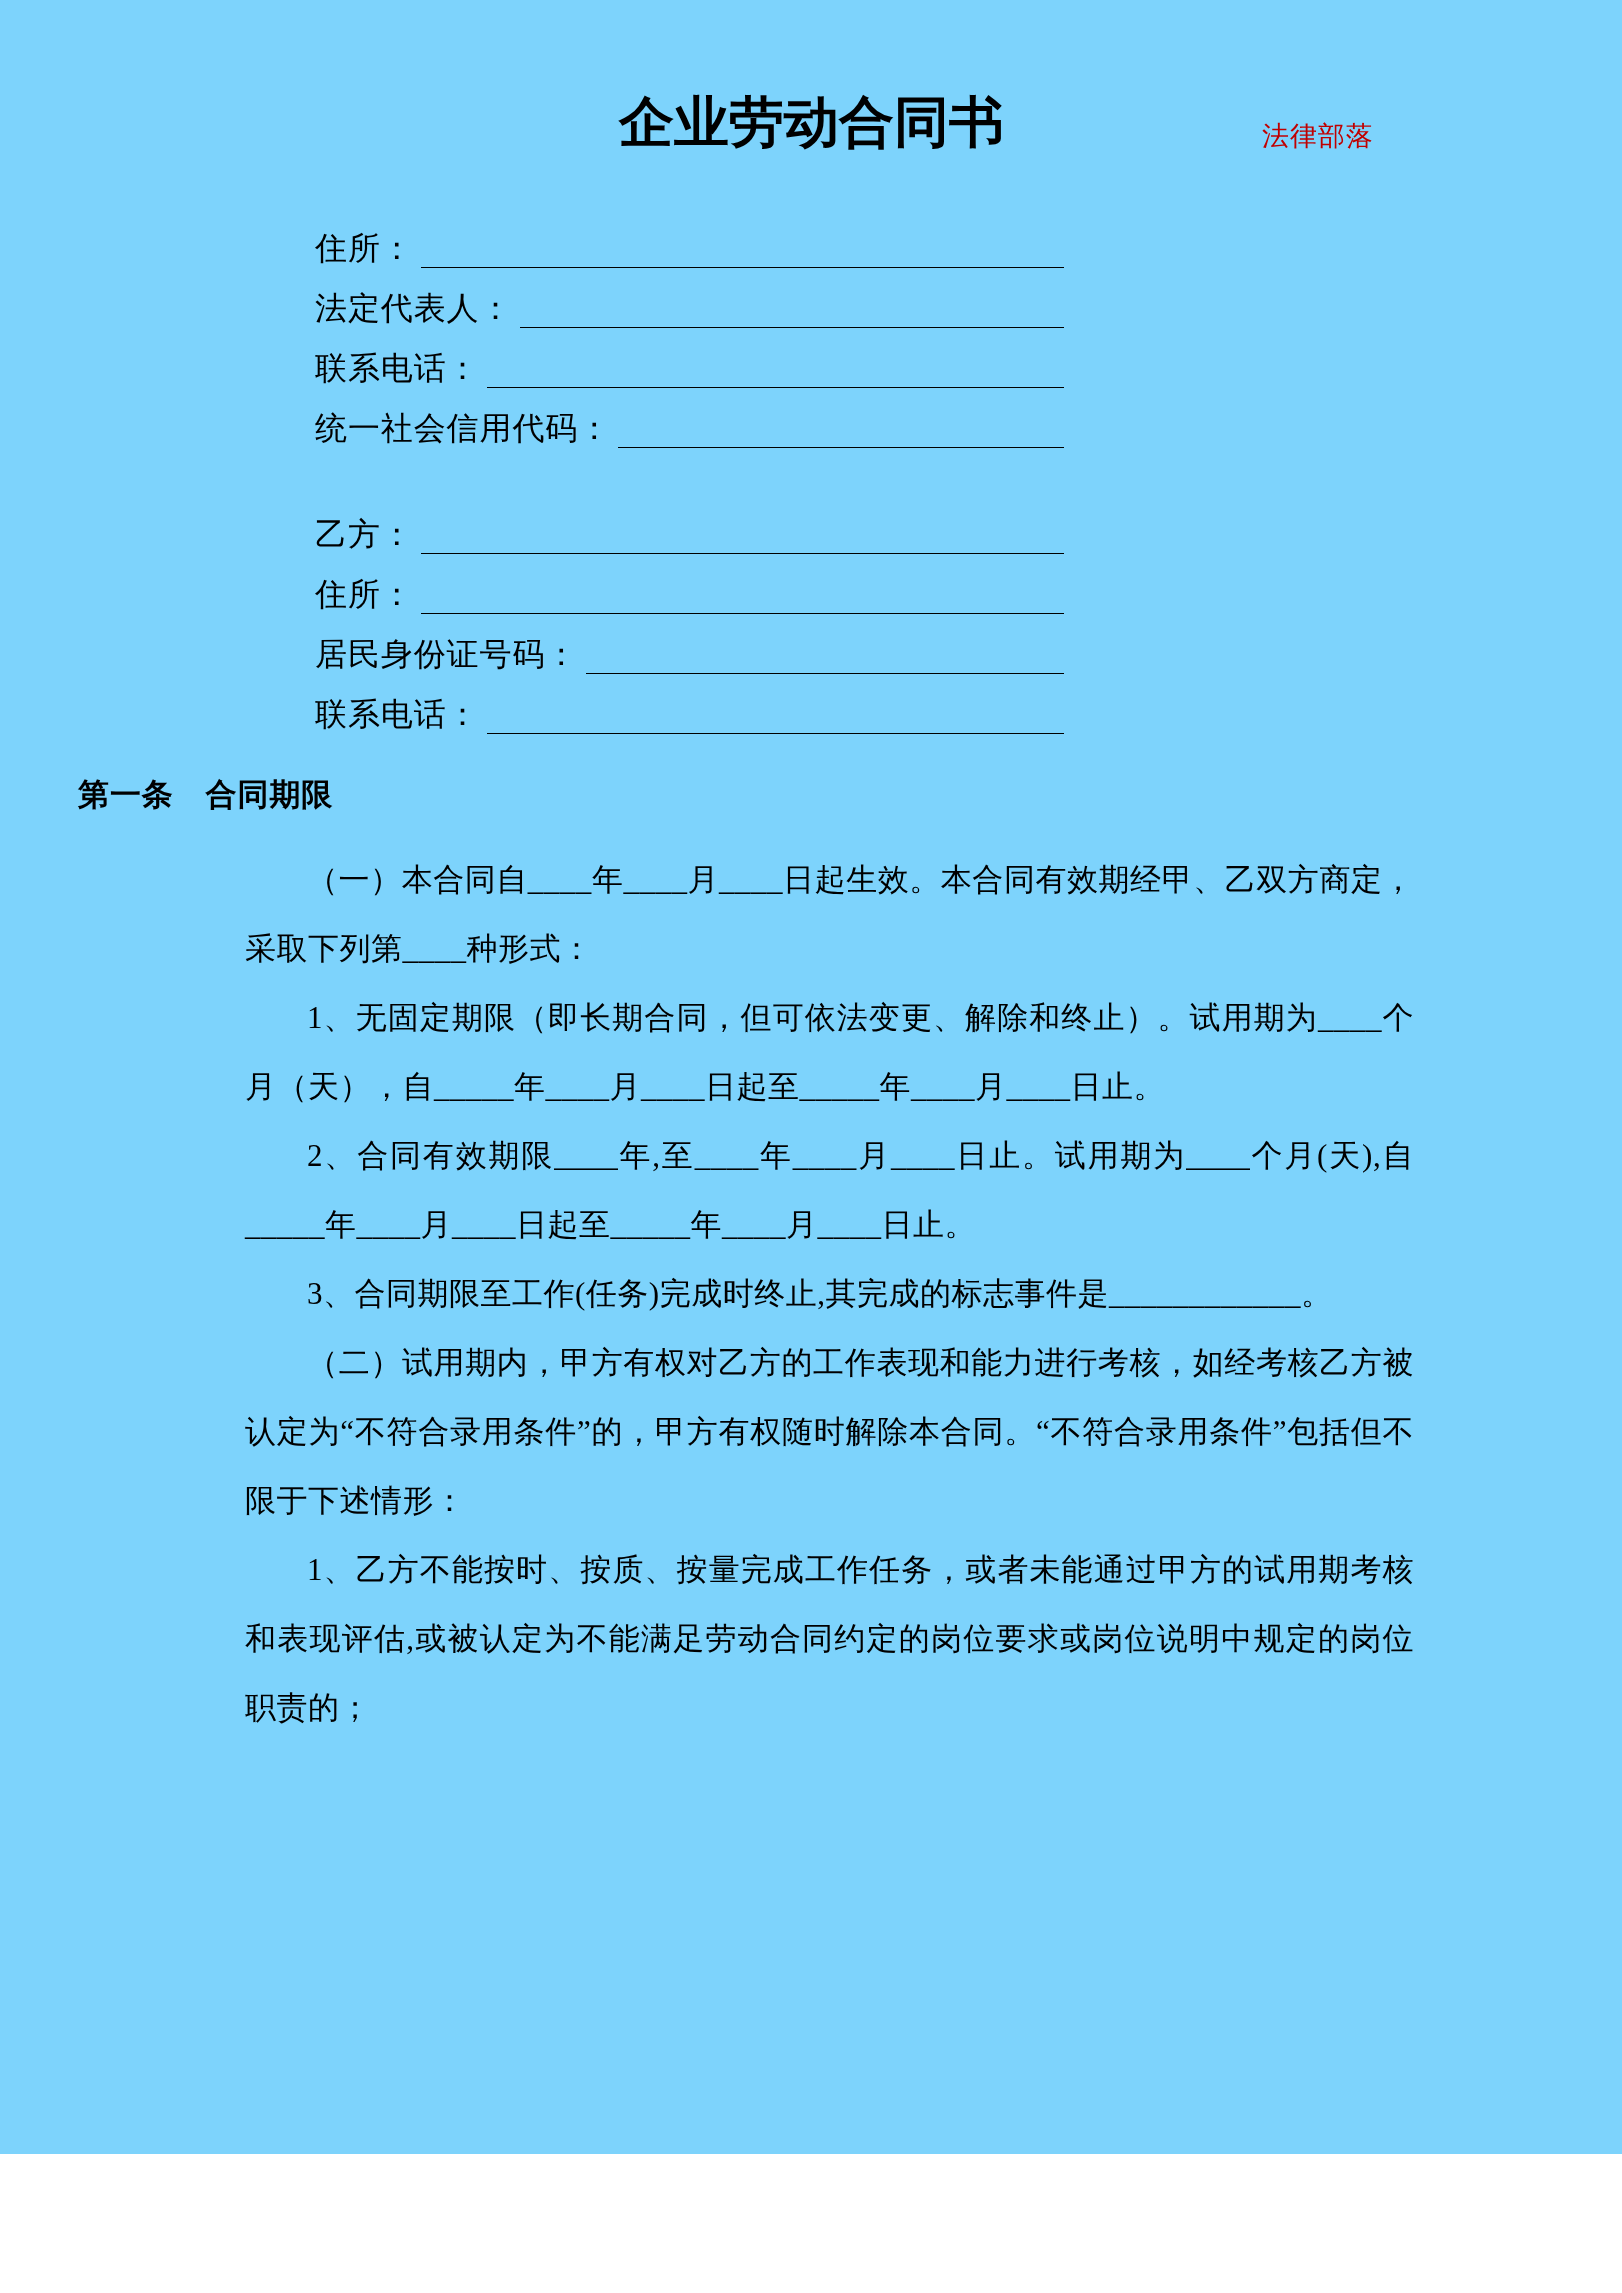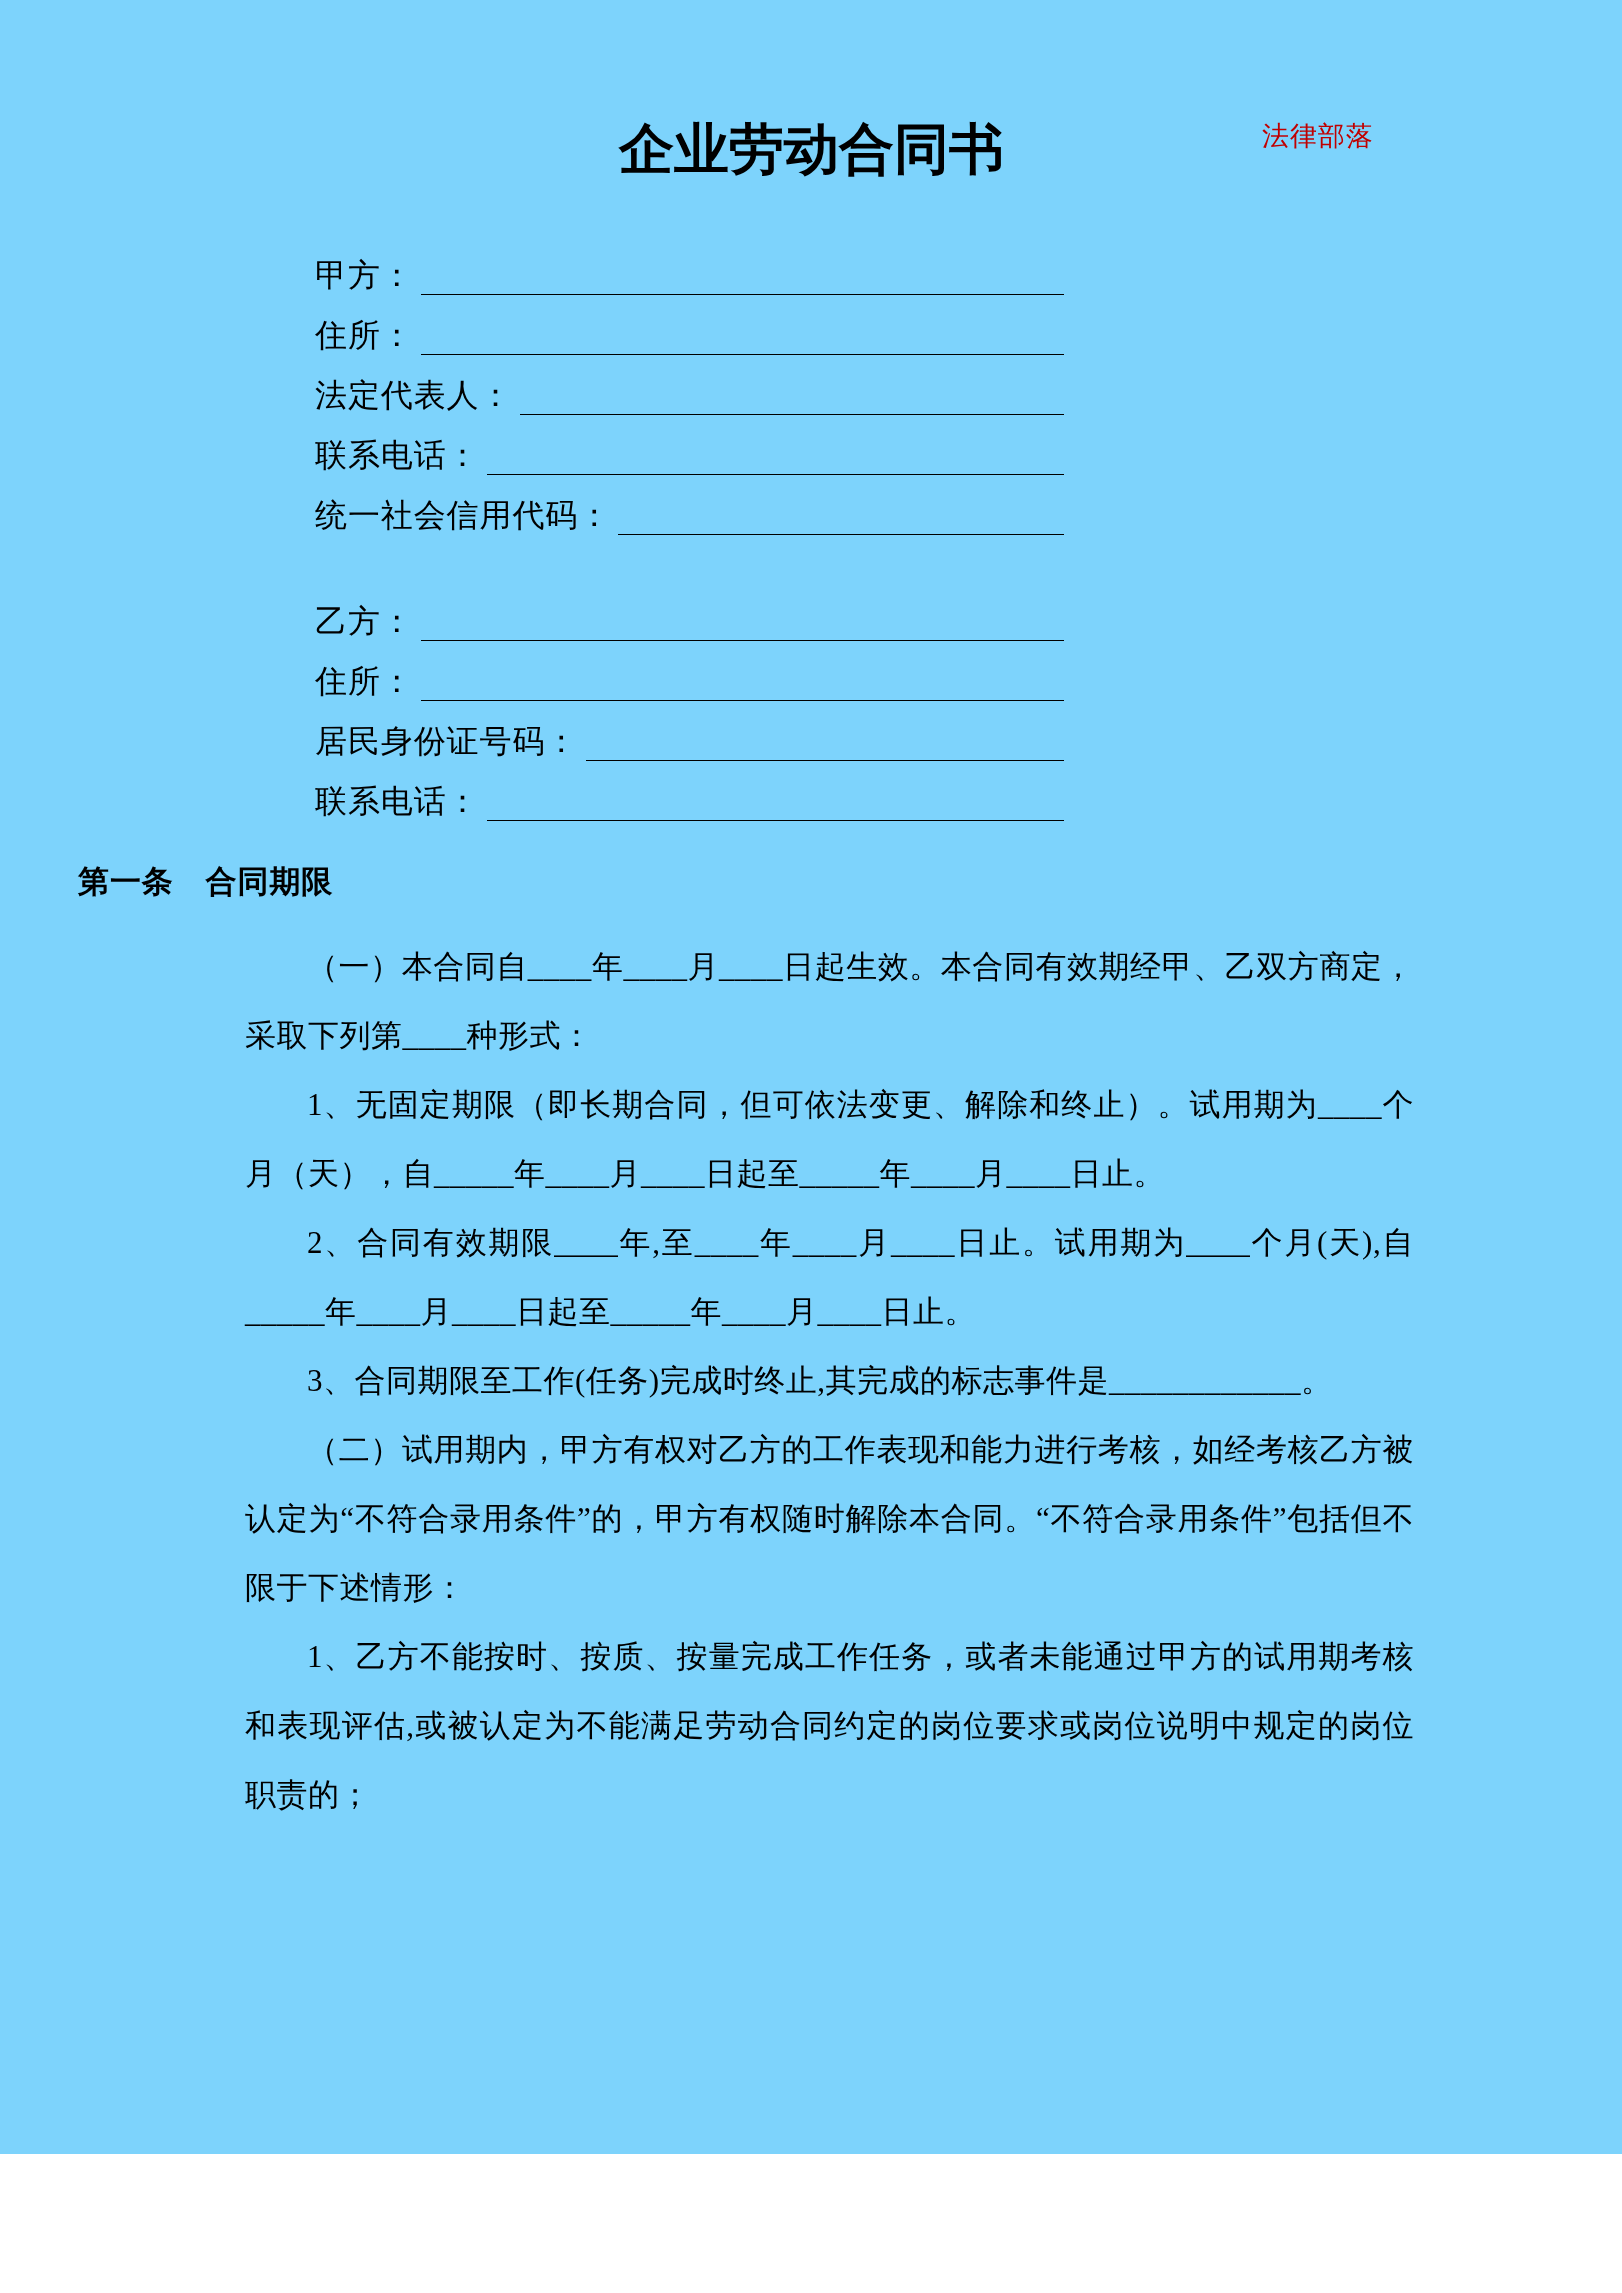--- a/index.html
+++ b/index.html
@@ -22,21 +22,21 @@
     position: absolute;
     top: 119px;
     left: 1262px;
     font-size: 27px;
     line-height: 35px;
     color: #c00000;
     letter-spacing: 0.9px;
   }
   .doc-title {
     margin: 0;
-    padding-top: 117px;
+    padding-top: 90px;
     text-align: center;
     font-size: 55px;
     line-height: 65px;
     font-weight: bold;
   }
   .fields-block {
     margin-left: 315px;
     width: 749px;
   }
   .fields-block.party-a { margin-top: 64px; }
@@ -86,24 +86,20 @@
 <body>
 
 <div class="page">
 
   <div class="watermark">法律部落</div>
 
   <h1 class="doc-title">企业劳动合同书</h1>
 
   <div class="fields-block party-a">
     <div class="field-row">
-      <span class="field-label">甲方：</span>
-      <span class="field-blank"></span>
-    </div>
-    <div class="field-row">
       <span class="field-label">住所：</span>
       <span class="field-blank"></span>
     </div>
     <div class="field-row">
       <span class="field-label">法定代表人：</span>
       <span class="field-blank"></span>
     </div>
     <div class="field-row">
       <span class="field-label">联系电话：</span>
       <span class="field-blank"></span>

